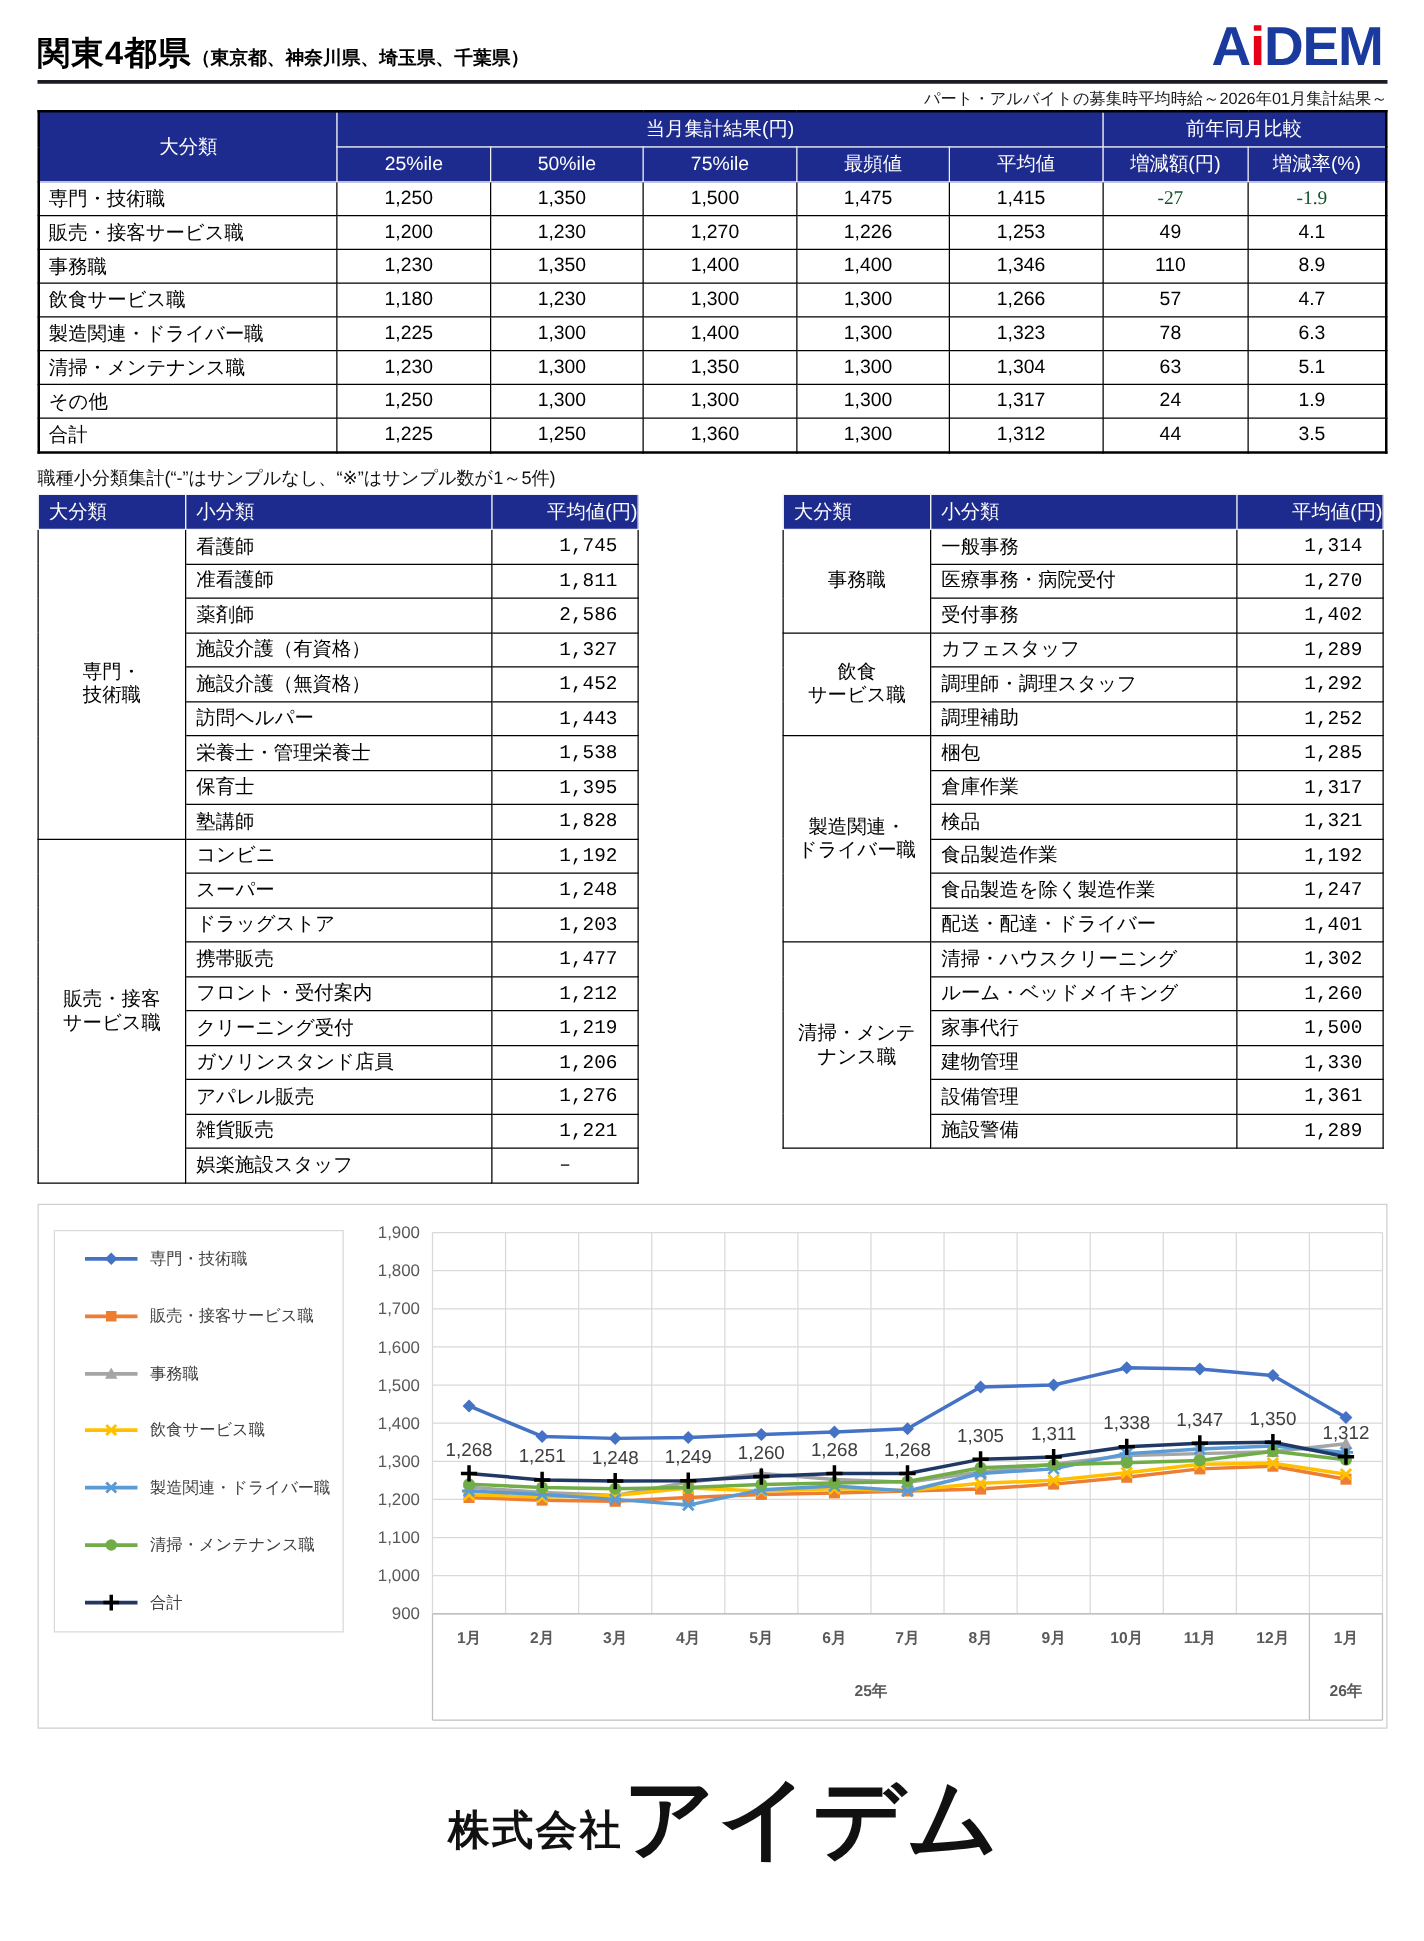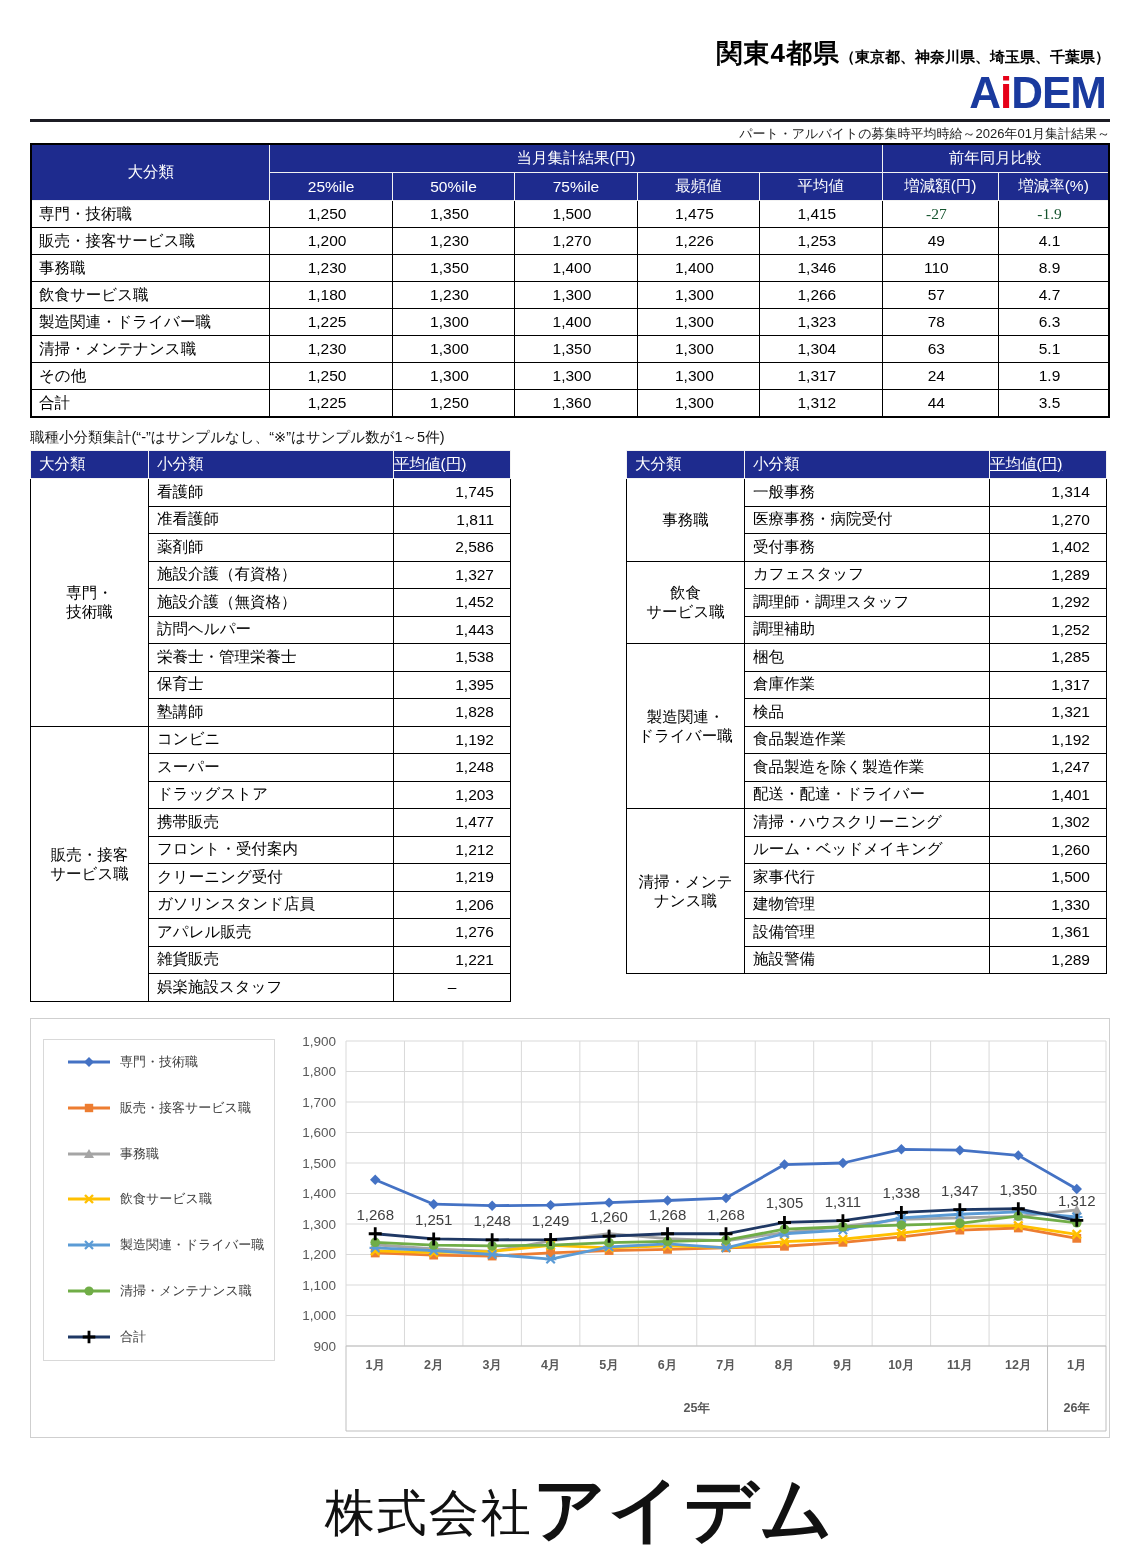--- a/index.html
+++ b/index.html
@@ -4,21 +4,21 @@
 <style>
   html,body{margin:0;padding:0;background:#ffffff;}
   body{
     width:1139px;height:1553px;overflow:hidden;
     font-family:"Liberation Sans","DejaVu Sans",sans-serif;
     color:#000;
   }
   .page{padding:0 29px 0 30px;position:relative;}
 
   
-  .hdr-row{display:flex;justify-content:space-between;align-items:flex-end;padding-top:36px;flex-direction:column;}
+  .hdr-row{display:flex;justify-content:space-between;align-items:flex-end;padding-top:16px;}
   .region-title{font-size:26px;font-weight:bold;letter-spacing:1px;}
   .region-paren{font-size:15px;font-weight:bold;letter-spacing:0;}
   .aidem-logo{font-size:44px;font-weight:800;letter-spacing:-1px;line-height:1;padding-right:4px;font-family:"Liberation Sans",sans-serif;}
   .aidem-logo .blue{color:#1a3a9e;}
   .aidem-logo .red{color:#e60018;}
   .hdr-rule{height:3px;background:#1c1c24;margin-top:4px;}
   .report-subtitle{text-align:right;font-size:13px;color:#1a1a1a;margin-top:3px;}
 
   
   .section-title{font-size:14.5px;color:#111;margin:10px 0 3px 0;}
@@ -36,45 +36,45 @@
   .major-table td.neg{color:#14532d;font-family:Liberation Serif, serif;}
   .col-cat{width:238px;} .col-v{width:122px;} .col-d1{width:116px;} .col-d2{width:110px;}
 
   
   .minor-wrap{display:flex;gap:115px;margin-top:2px;}
   .minor-table{width:480px;border:1.6px solid #000;align-self:flex-start;}
   .minor-table th{
     background:#1e2b8e;color:#fff;font-weight:normal;font-size:15.5px;
     border:1px solid #f2f2f2;height:27px;padding:0 0 0 8px;text-align:left;
   }
-  .minor-table th.cmean{text-align:left;padding:0;text-decoration:underline;}
+  .minor-table th.cmean{text-align:right;padding:0;}
   .minor-table td{border:1px solid #000;font-size:15.5px;height:26.5px;padding:0;}
   .minor-table td.group{text-align:center;vertical-align:middle;line-height:19px;}
   .minor-table td.sub{text-align:left;padding-left:8px;}
-  .minor-table td.val{text-align:right;padding-right:16px;}
+  .minor-table td.val{text-align:right;padding-right:16px;font-family:Liberation Mono, monospace;}
   .minor-table td.val.dash{text-align:center;padding-right:0;}
   .mc-cat{width:118px;} .mc-sub{width:245px;} .mc-val{width:117px;}
 
   
   .chart-box{
     width:1078px;height:418px;border:1px solid #cfcfcf;margin-top:16px;position:relative;background:#fff;
   }
   .chart-legend{
     position:absolute;left:12px;top:20px;width:232px;height:322px;border:1px solid #d9d9d9;
     display:flex;flex-direction:column;justify-content:space-around;padding-left:22px;box-sizing:border-box;background:#fff;z-index:2;
   }
   .legend-item{display:flex;align-items:center;gap:8px;}
   .legend-item span{font-size:13px;color:#404040;}
   #chart-svg{position:absolute;left:0;top:0;}
 
   
   .company-logo{
     text-align:center;margin-top:24px;color:#111;
   }
-  .company-prefix{font-size:50px;font-weight:normal;letter-spacing:2px;vertical-align:baseline;margin-left:20px;}
+  .company-prefix{font-size:33px;font-weight:bold;letter-spacing:2px;vertical-align:baseline;margin-left:20px;}
   .company-name{font-size:72px;font-weight:900;letter-spacing:2px;vertical-align:-4px;}
 </style>
 </head>
 <body>
 
 <div class="page">
 
   <div class="hdr-row">
     <div>
       <span class="region-title">関東4都県</span><span class="region-paren">（東京都、神奈川県、埼玉県、千葉県）</span>

